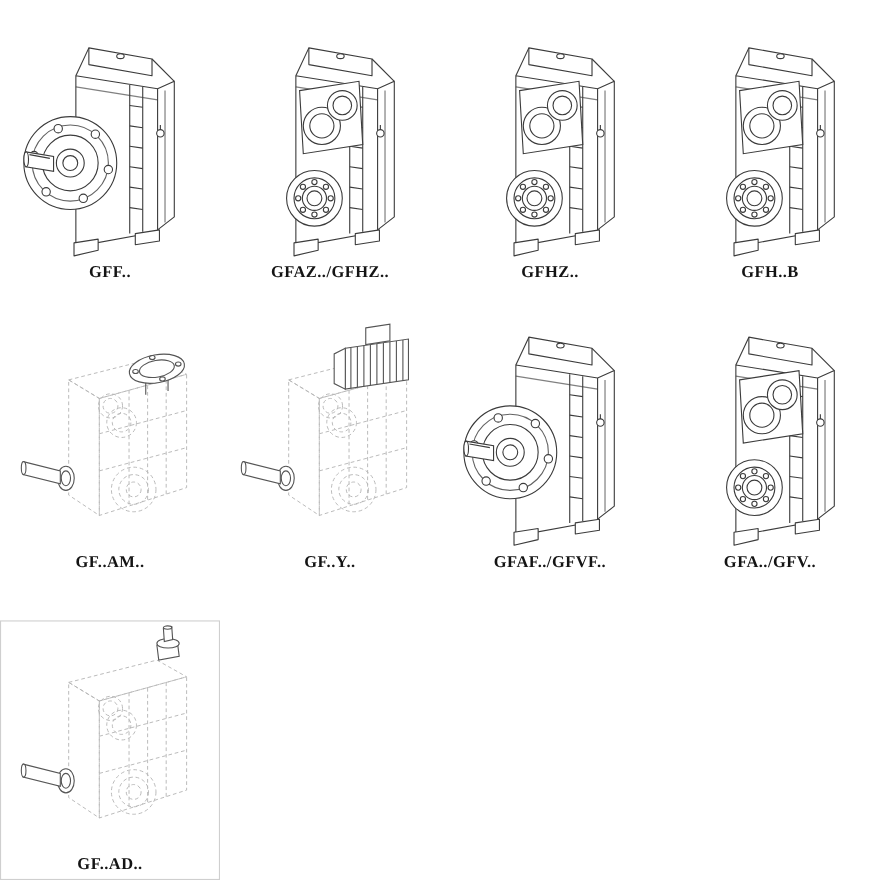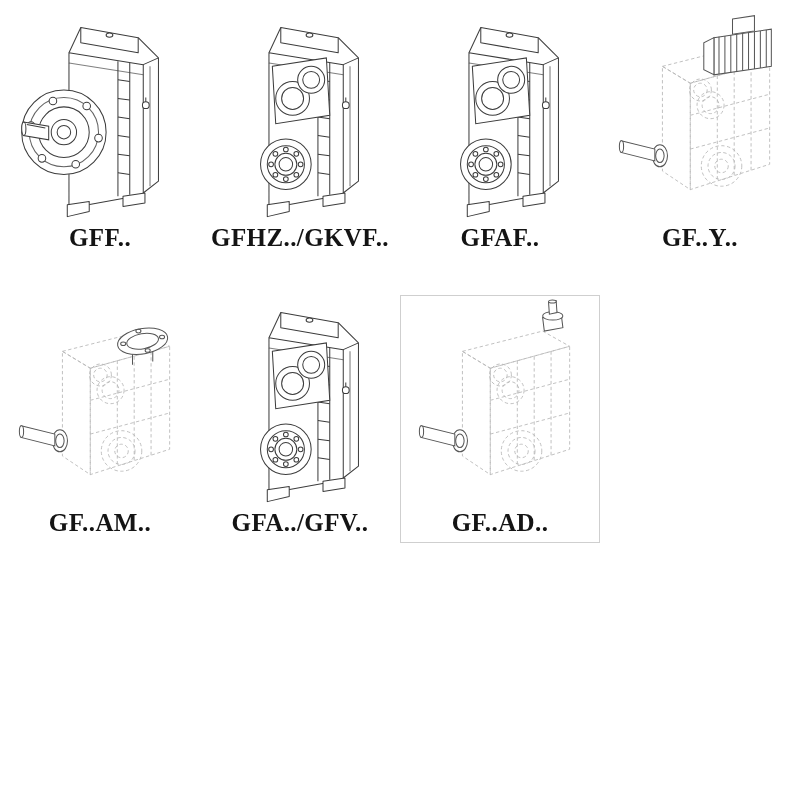--- a/index.html
+++ b/index.html
@@ -8,21 +8,21 @@
     display:grid;grid-template-columns:repeat(4,1fr);grid-template-rows:repeat(3,1fr);
     font-family:"Liberation Serif", serif;
   }
   .cell{
     margin:0;display:flex;flex-direction:column;align-items:center;
     justify-content:flex-end;box-sizing:border-box;padding:4px 2px 6px 2px;
   }
   .cell.boxed{outline:1px solid #cfcfcf;outline-offset:-1px;margin-top:38px;}
   .drawing{height:206px;width:auto;max-width:96%;}
   .label{
-    font-weight:700;font-size:25px;letter-spacing:0.4px;color:#141414;
+    font-weight:700;font-size:15px;letter-spacing:0.4px;color:#141414;
     text-align:center;line-height:1.1;margin-top:4px;white-space:nowrap;
   }
 </style>
 </head>
 <body>
 
 <svg width="0" height="0" style="position:absolute" aria-hidden="true">
   <defs>
 
     <g id="g-housing" stroke="#3c3c3c" fill="none" stroke-width="1.2" stroke-linejoin="round">
@@ -144,52 +144,66 @@
         <use href="#g-flange"></use>
     </svg>
     <figcaption class="label">GFF..</figcaption>
   </figure>
 
   <figure class="cell">
     <svg class="drawing" viewBox="0 0 190 244">
       <use href="#g-housing"></use>
         <use href="#g-bore"></use>
     </svg>
-    <figcaption class="label">GFHZ../GKVF..</figcaption>
-  </figure>
-
-  <figure class="cell">
-    <svg class="drawing" viewBox="0 0 190 244">
-      <use href="#g-housing"></use>
-        <use href="#g-bore"></use>
-    </svg>
-    <figcaption class="label">GFAF..</figcaption>
-  </figure>
-
-
-
+    <figcaption class="label">GFAZ../GFHZ..</figcaption>
+  </figure>
+
+  <figure class="cell">
+    <svg class="drawing" viewBox="0 0 190 244">
+      <use href="#g-housing"></use>
+        <use href="#g-bore"></use>
+    </svg>
+    <figcaption class="label">GFHZ..</figcaption>
+  </figure>
+
+
+
+  <figure class="cell">
+    <svg class="drawing" viewBox="0 0 190 244">
+      <use href="#g-housing"></use>
+        <use href="#g-bore"></use>
+    </svg>
+    <figcaption class="label">GFH..B</figcaption>
+  </figure>
+
+  <figure class="cell">
+    <svg class="drawing" viewBox="0 0 200 244">
+      <use href="#g-dashed-housing"></use>
+        <use href="#g-top-flange-disc"></use>
+        <use href="#g-shaft-left"></use>
+    </svg>
+    <figcaption class="label">GF..AM..</figcaption>
+  </figure>
 
   <figure class="cell">
     <svg class="drawing" viewBox="0 0 200 244">
       <use href="#g-dashed-housing"></use>
         <use href="#g-motor"></use>
         <use href="#g-shaft-left"></use>
     </svg>
     <figcaption class="label">GF..Y..</figcaption>
   </figure>
 
   <figure class="cell">
-    <svg class="drawing" viewBox="0 0 200 244">
-      <use href="#g-dashed-housing"></use>
-        <use href="#g-top-flange-disc"></use>
-        <use href="#g-shaft-left"></use>
-    </svg>
-    <figcaption class="label">GF..AM..</figcaption>
-  </figure>
-
+    <svg class="drawing" viewBox="0 0 190 244">
+      <use href="#g-housing"></use>
+        <use href="#g-flange"></use>
+    </svg>
+    <figcaption class="label">GFAF../GFVF..</figcaption>
+  </figure>
 
   <figure class="cell">
     <svg class="drawing" viewBox="0 0 190 244">
       <use href="#g-housing"></use>
         <use href="#g-bore"></use>
     </svg>
     <figcaption class="label">GFA../GFV..</figcaption>
   </figure>
 
 

